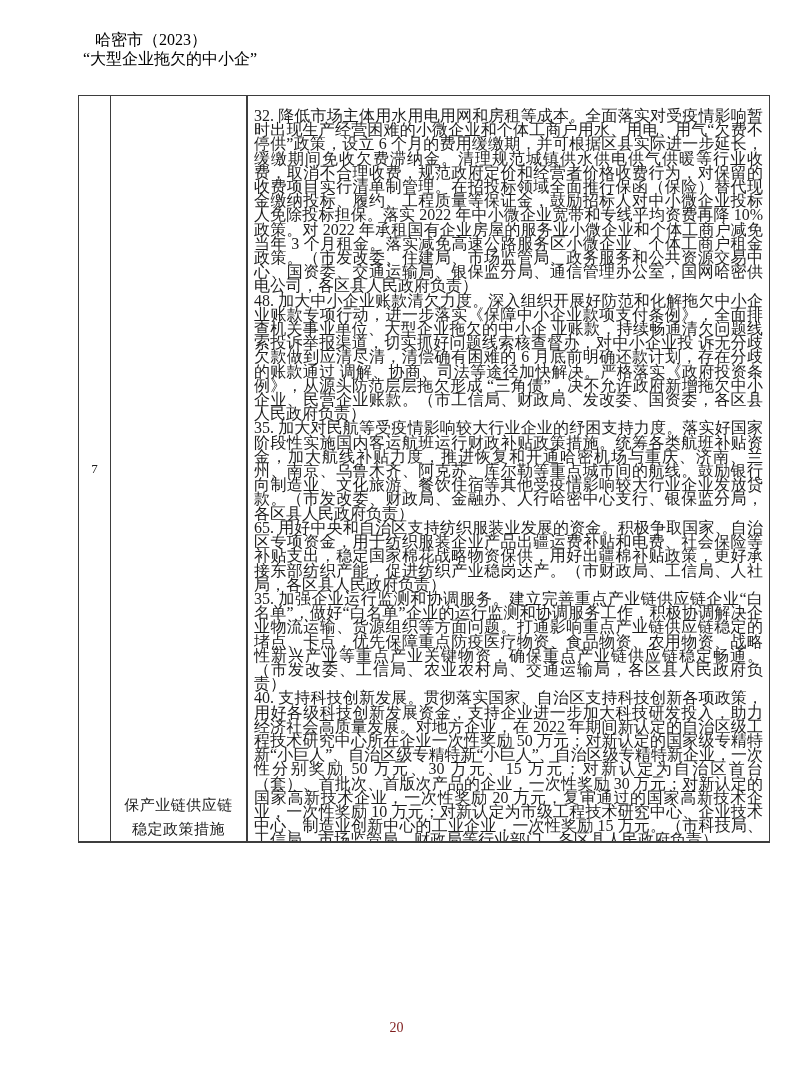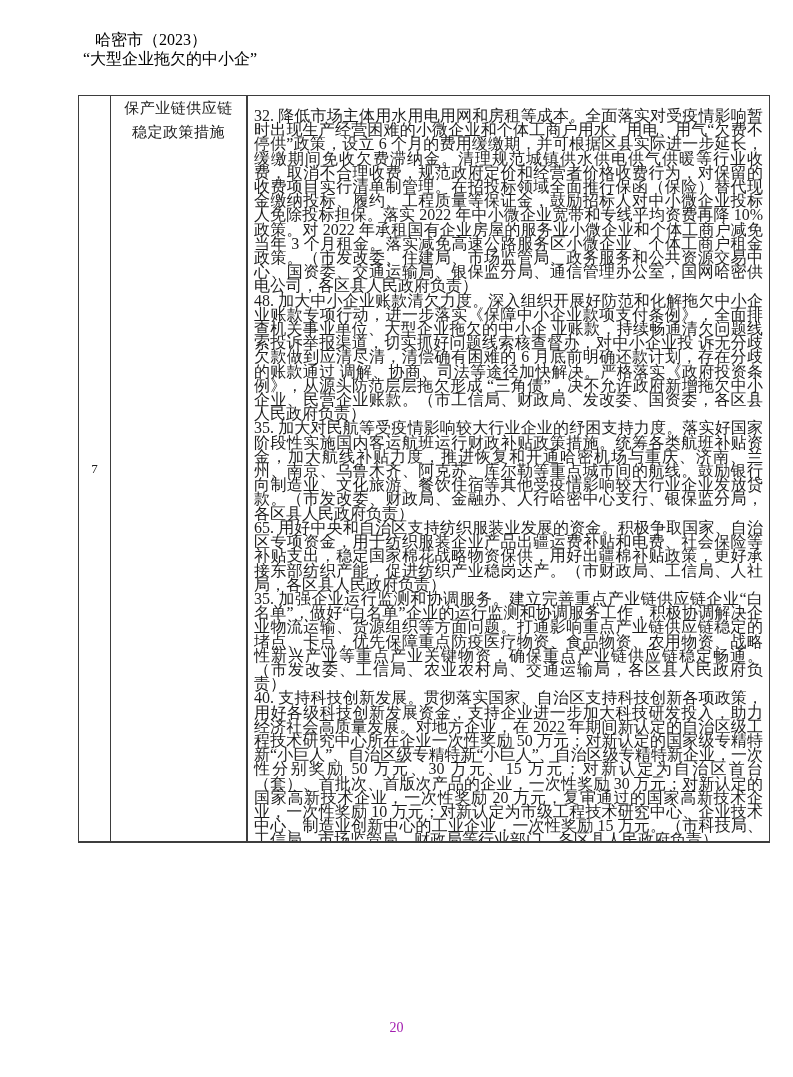--- a/index.html
+++ b/index.html
@@ -32,21 +32,21 @@
   }
   .col-num {
     width: 32px;
     border-right: 1px solid #3d3d3d;
     display: flex; align-items: center; justify-content: center;
     font-size: 13px;
   }
   .col-category {
     width: 137px;
     border-right: 2px solid #3d3d3d;
-    display: flex; align-items: flex-start; justify-content: center;
+    display: flex; align-items: flex-end; justify-content: center;
     text-align: center;
     font-size: 15px;
     line-height: 24px;
     letter-spacing: 0.5px;
     padding: 0 6px;
   }
   .col-text {
     flex: 1;
     padding: 7px 6px 16px 6px;
     font-size: 16px;
@@ -60,21 +60,21 @@
     text-align: justify;
     word-break: break-all;
   }
 
   .page-footer {
     position: absolute;
     left: 0; top: 1020px;
     width: 100%;
     text-align: center;
     font-size: 14px;
-    color: #a21caf;
+    color: #7f1d1d;
   }
 </style>
 </head>
 <body>
 
 <div class="page">
 
   <div class="doc-header">
     <div class="h-line1">哈密市（2023）</div>
     <div class="h-line2">“大型企业拖欠的中小企”</div>

